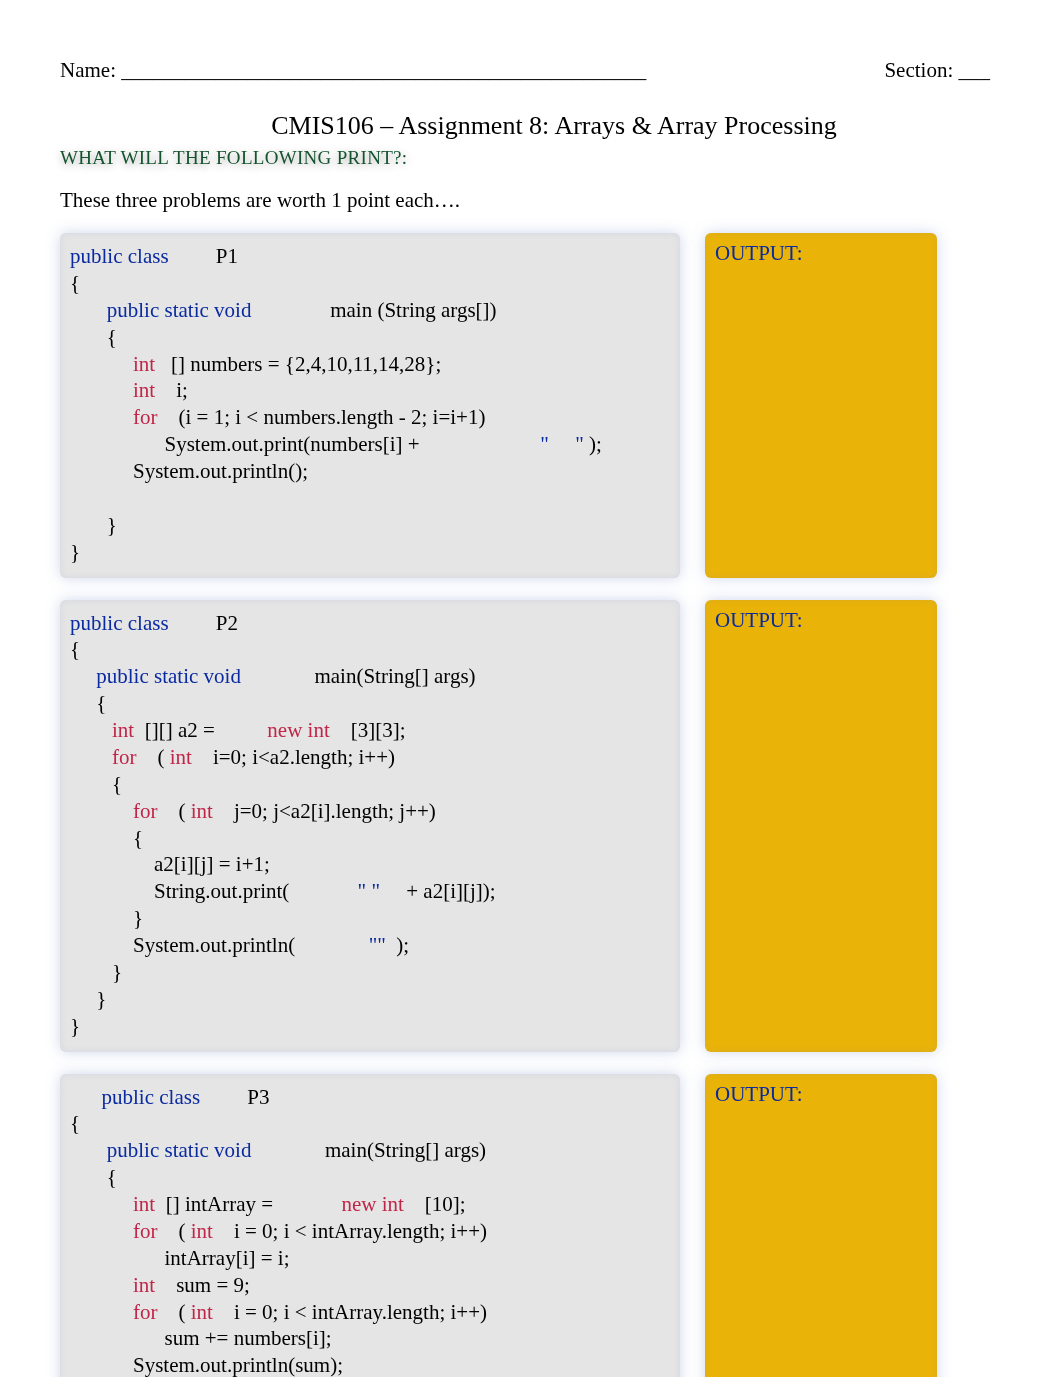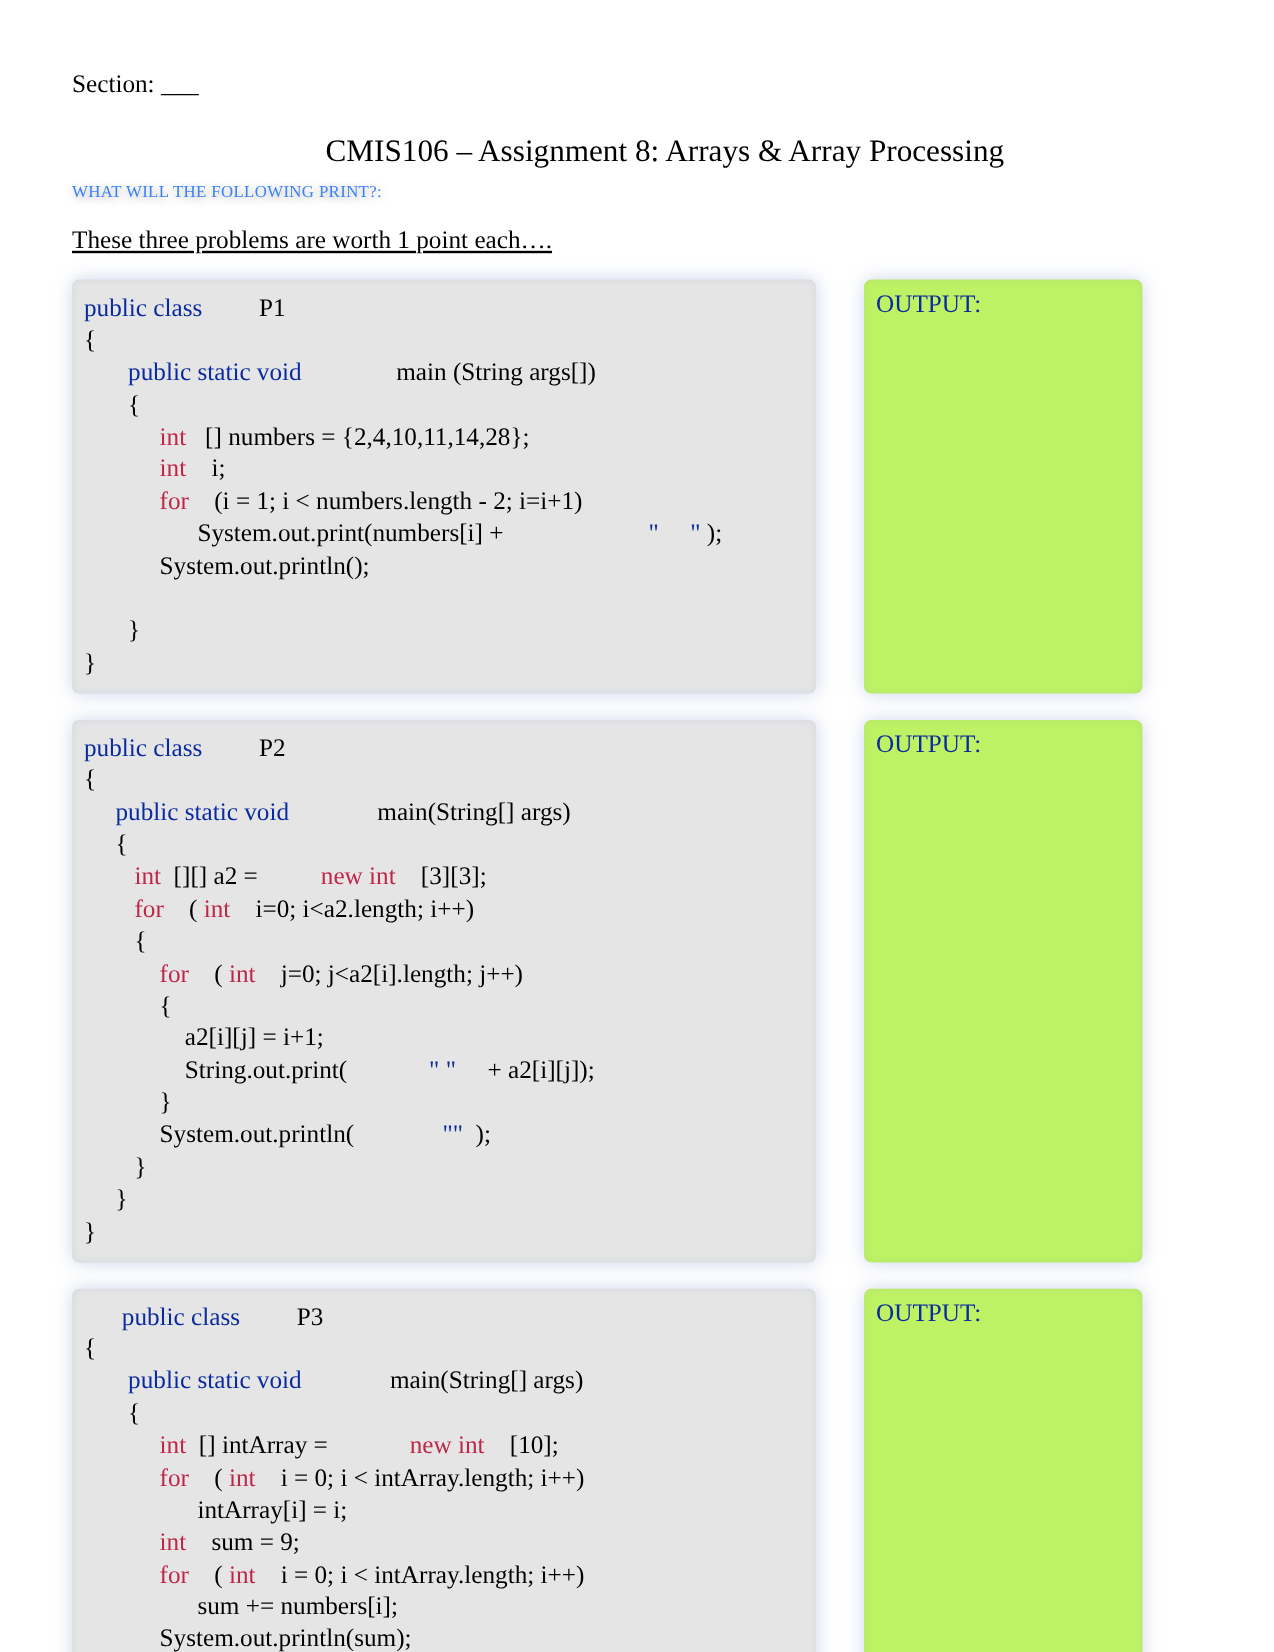--- a/index.html
+++ b/index.html
@@ -23,67 +23,68 @@
     font-size: 26px;
     color: #000;
     margin-bottom: 4px;
     text-align: center;
   }
   .subtitle-wrap {
     display: inline-block;
     margin-bottom: 18px;
   }
   .subtitle {
-    font-size: 14px;
-    color: #3b82f6;
+    font-size: 19px;
+    color: #14532d;
     text-shadow: 2px 2px 8px rgba(0,0,0,0.25), -2px 2px 8px rgba(0,0,0,0.15);
     letter-spacing: 0.3px;
     text-align: right;
   }
-  .intro { margin-bottom: 20px; text-decoration: underline; }
+  .intro { margin-bottom: 20px; }
   .problem-block {
     position: relative;
     width: 100%;
     margin-bottom: 22px;
   }
   .code-box {
     width: 620px;
     padding: 10px 14px 12px 10px;
     border-radius: 6px;
     box-shadow: 0 0 14px rgba(120,140,200,0.35), inset 0 0 6px rgba(120,140,200,0.15);
     background: #e5e5e5;
     white-space: pre;
     font-family: "Times New Roman", Times, serif;
     font-size: 21px;
     line-height: 1.28;
   }
   .output-box {
     position: absolute;
     top: 0;
-    left: 660px;
+    left: 645px;
     width: 232px;
     min-height: 100%;
     padding: 8px 10px;
     border-radius: 6px;
     box-shadow: 0 0 14px rgba(120,140,200,0.35), inset 0 0 6px rgba(120,140,200,0.15);
-    background: #bef264;
+    background: #eab308;
   }
   .output-label { color: #0a2aa0; }
   .kw-public { color: #0a2aa0; }
   .kw-int { color: #c02648; }
   .kw-for { color: #c02648; }
   .kw-new { color: #c02648; }
   .str { color: #0a2aa0; }
 </style>
 </head>
 <body>
 
 
 
 <div class="header-line">
+  <span>Name: __________________________________________________</span>
   <span>Section: ___</span>
 </div>
 
 <div class="title-line">CMIS106 – Assignment 8: Arrays &amp; Array Processing</div>
 
 <div class="subtitle-wrap">
   <span class="subtitle">WHAT WILL THE FOLLOWING PRINT?:</span>
 </div>
 
 <div class="intro">These three problems are worth 1 point each….</div>

